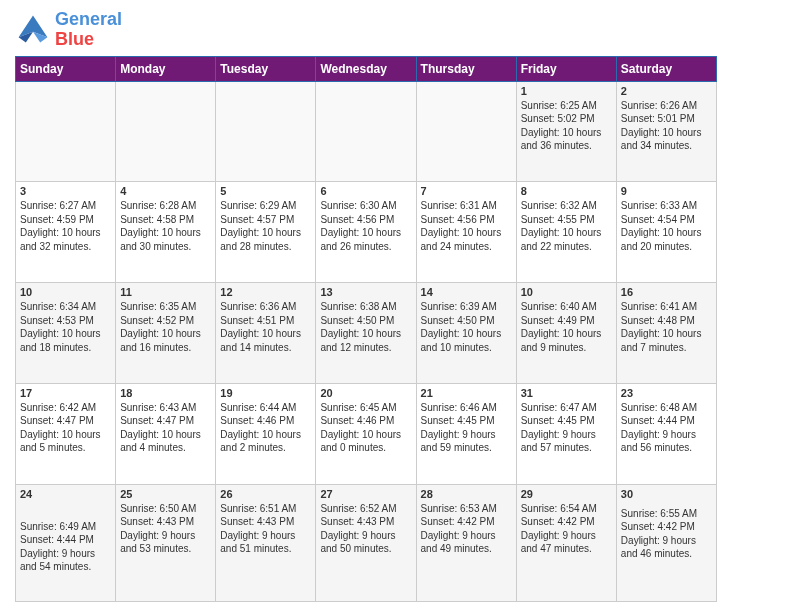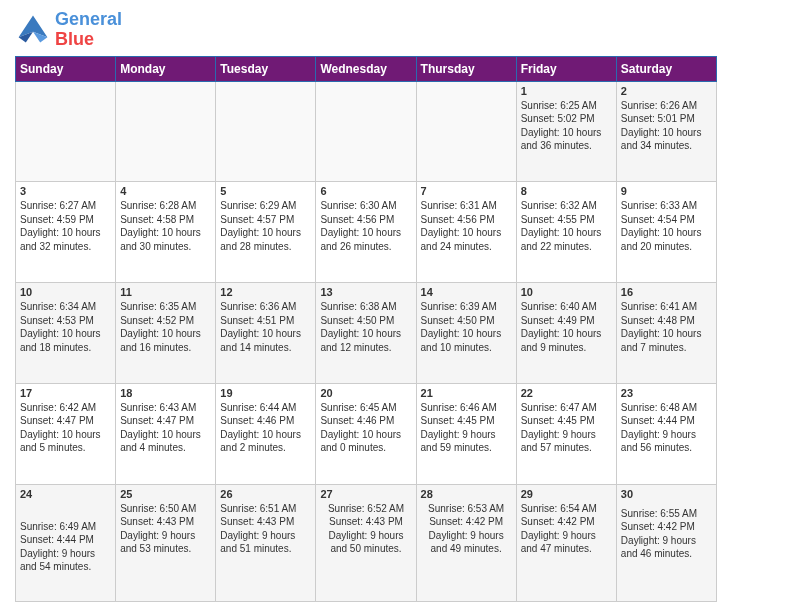--- a/index.html
+++ b/index.html
@@ -265,21 +265,21 @@
 Sunset: 4:46 PM
 Daylight: 10 hours and 0 minutes.</div>
           </td>
           <td>
             <span class="day-number">21</span>
             <div class="day-info" style="white-space: pre-line;">Sunrise: 6:46 AM
 Sunset: 4:45 PM
 Daylight: 9 hours and 59 minutes.</div>
           </td>
           <td>
-            <span class="day-number">22</span>
+            <span class="day-number">31</span>
             <div class="day-info" style="white-space: pre-line;">Sunrise: 6:47 AM
 Sunset: 4:45 PM
 Daylight: 9 hours and 57 minutes.</div>
           </td>
           <td>
             <span class="day-number">23</span>
             <div class="day-info" style="white-space: pre-line;">Sunrise: 6:48 AM
 Sunset: 4:44 PM
 Daylight: 9 hours and 56 minutes.</div>
           </td>
@@ -298,27 +298,27 @@
 Daylight: 9 hours and 53 minutes.</div>
           </td>
           <td>
             <span class="day-number">26</span>
             <div class="day-info" style="white-space: pre-line;">Sunrise: 6:51 AM
 Sunset: 4:43 PM
 Daylight: 9 hours and 51 minutes.</div>
           </td>
           <td>
             <span class="day-number">27</span>
-            <div class="day-info" style="white-space: pre-line; text-align: center;">Sunrise: 6:52 AM
+            <div class="day-info" style="white-space: pre-line;">Sunrise: 6:52 AM
 Sunset: 4:43 PM
 Daylight: 9 hours and 50 minutes.</div>
           </td>
           <td>
             <span class="day-number">28</span>
-            <div class="day-info" style="white-space: pre-line; text-align: center;">Sunrise: 6:53 AM
+            <div class="day-info" style="white-space: pre-line;">Sunrise: 6:53 AM
 Sunset: 4:42 PM
 Daylight: 9 hours and 49 minutes.</div>
           </td>
           <td>
             <span class="day-number">29</span>
             <div class="day-info" style="white-space: pre-line;">Sunrise: 6:54 AM
 Sunset: 4:42 PM
 Daylight: 9 hours and 47 minutes.</div>
           </td>
           <td>

